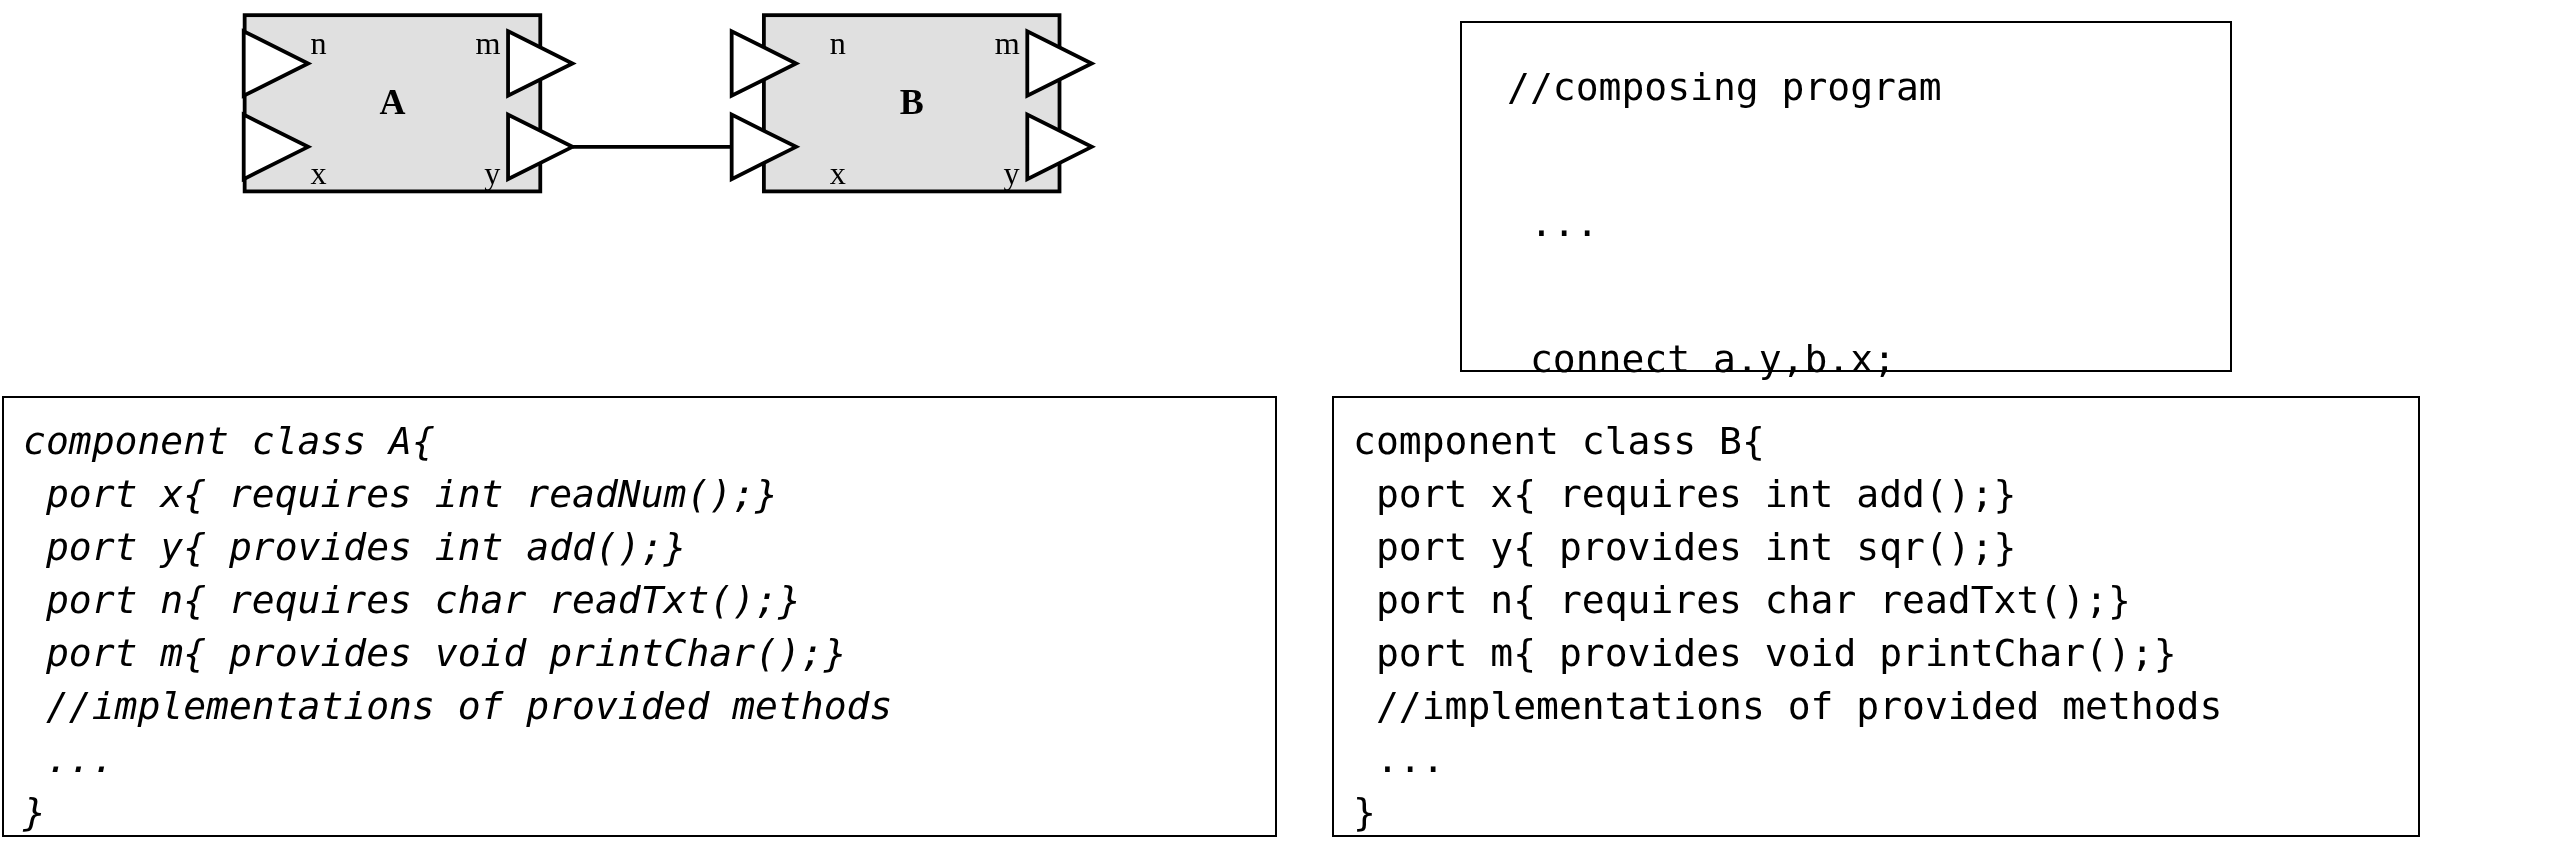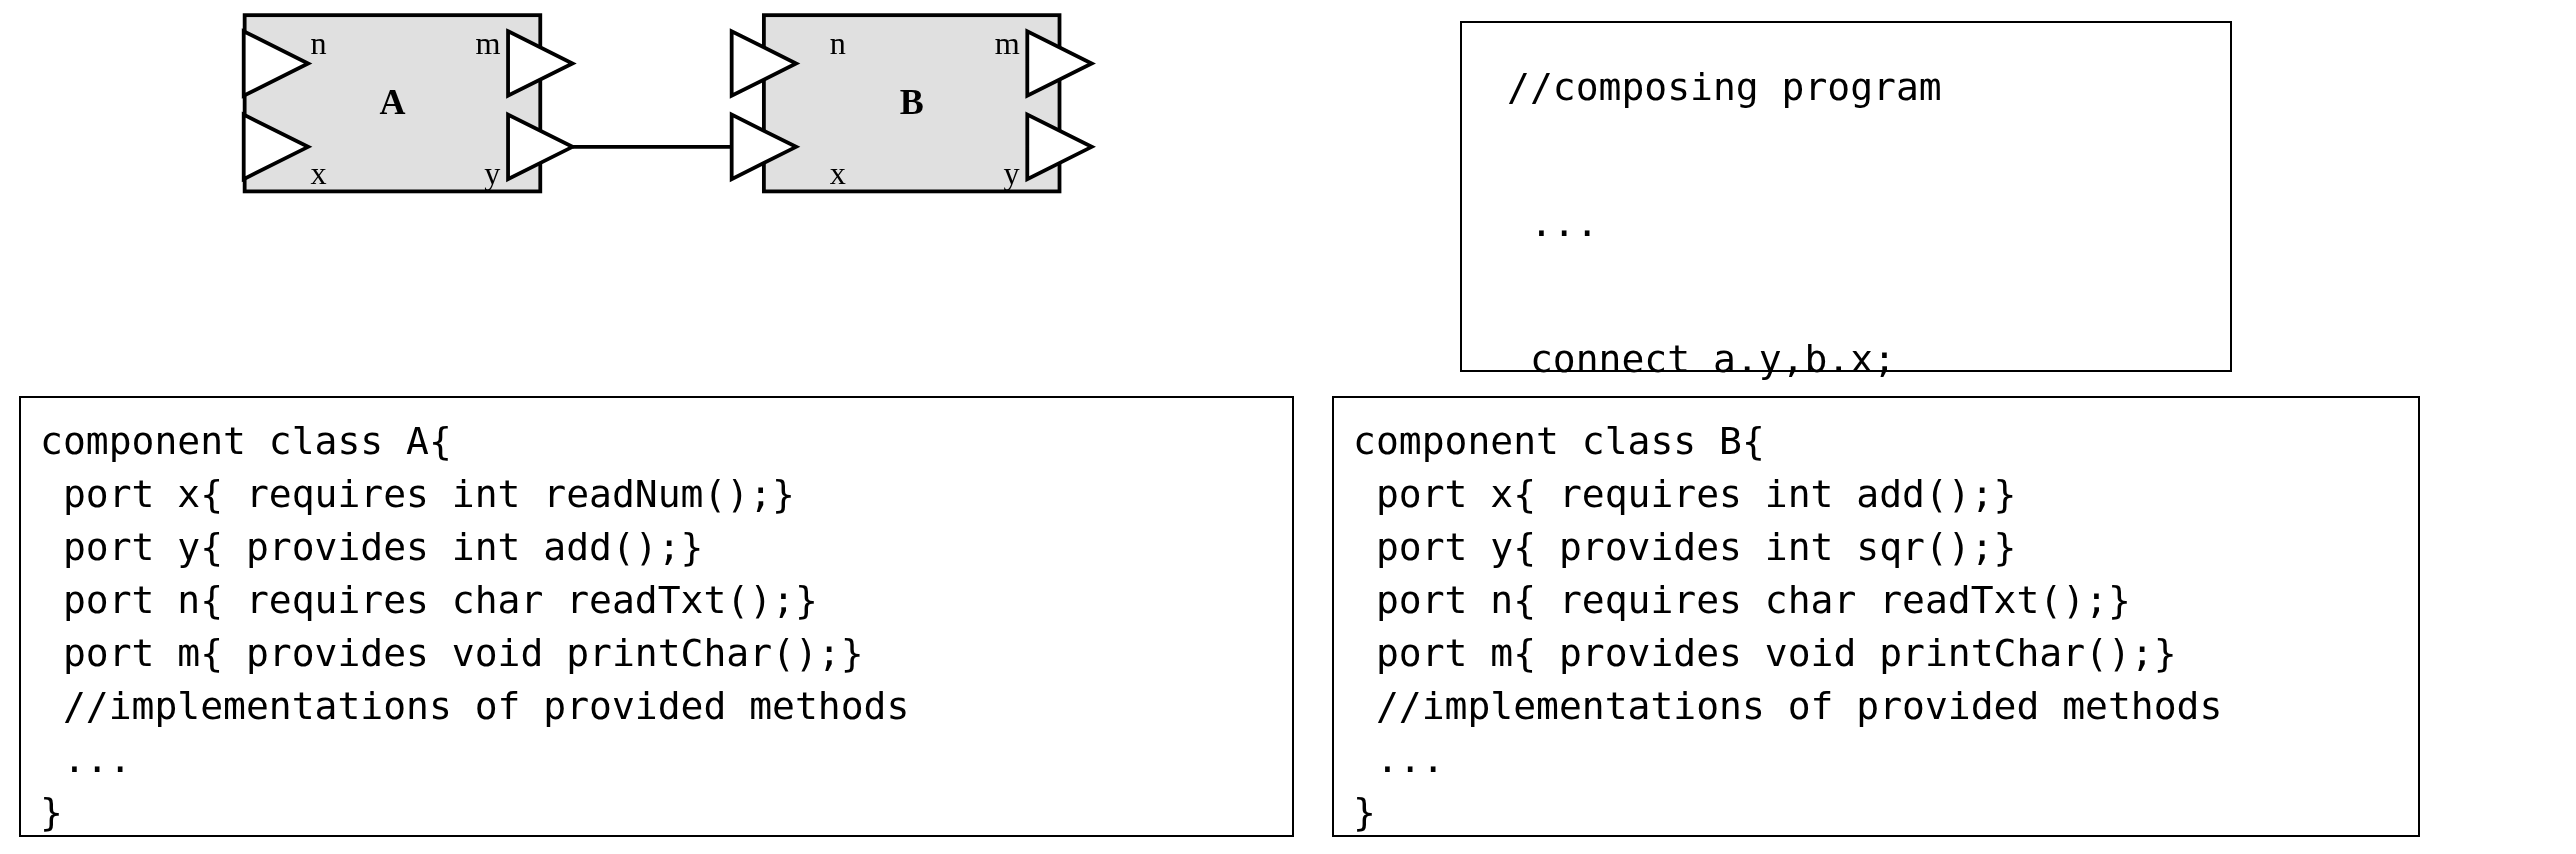--- a/index.html
+++ b/index.html
@@ -20,21 +20,21 @@
     line-height:53px;
     white-space:pre;
     color:#000;
   }
 
   
   #compose-box{left:1460px;top:21px;width:772px;height:351px;}
   #compose-box .code{position:absolute;left:45px;top:30px;line-height:68px;}
 
   
-  #codebox-a{left:19px;top:396px;width:1275px;height:441px;}
+  #codebox-a{left:2px;top:396px;width:1275px;height:441px;font-style:italic;}
   #codebox-a .code{position:absolute;left:19px;top:17px;}
 
   
   #codebox-b{left:1332px;top:396px;width:1088px;height:441px;}
   #codebox-b .code{position:absolute;left:19px;top:17px;}
 </style>
 </head>
 <body>
 
 <div id="diagram">

